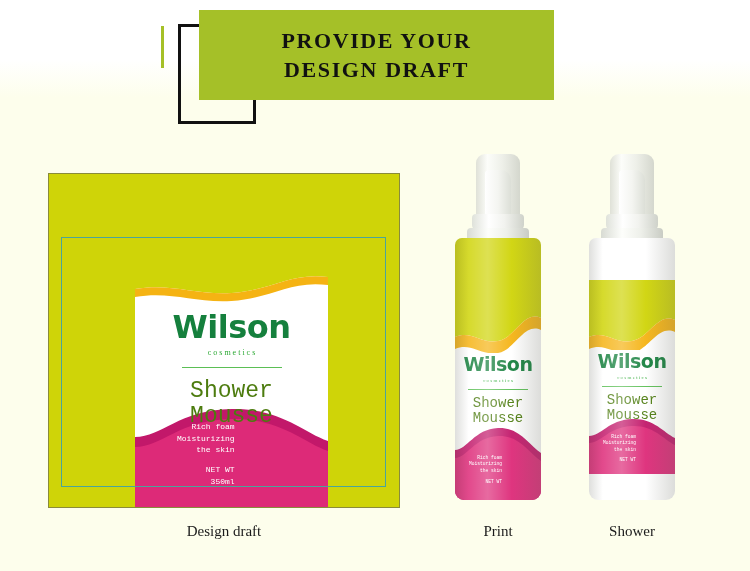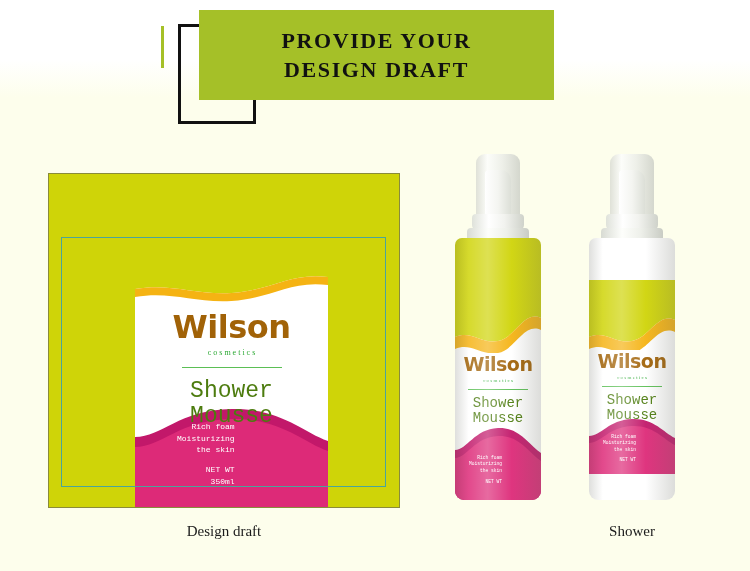--- a/index.html
+++ b/index.html
@@ -129,21 +129,21 @@
     width: 100%;
     overflow: hidden;
   }
   .art-text {
     position: absolute;
     left: 0; right: 0;
     text-align: center;
     z-index: 3;
   }
   .brand {
-    color: #a16207;
+    color: #15803d;
     font-family: "DejaVu Sans", sans-serif;
     font-weight: bold;
     letter-spacing: -0.5px;
     line-height: 1;
   }
   .brand-sub {
     color: #2aa832;
     font-family: "Liberation Serif", serif;
     line-height: 1;
   }
@@ -417,15 +417,16 @@
             </div>
 
           </div>
         </div>
         <div class="body-shade"></div>
       </div>
     </div>
   </div>
 
   <div id="cap-draft" class="caption">Design draft</div>
+  <div id="cap-print" class="caption">Print</div>
   <div id="cap-label" class="caption">Shower</div>
 
 </div>
 
 </body></html>

